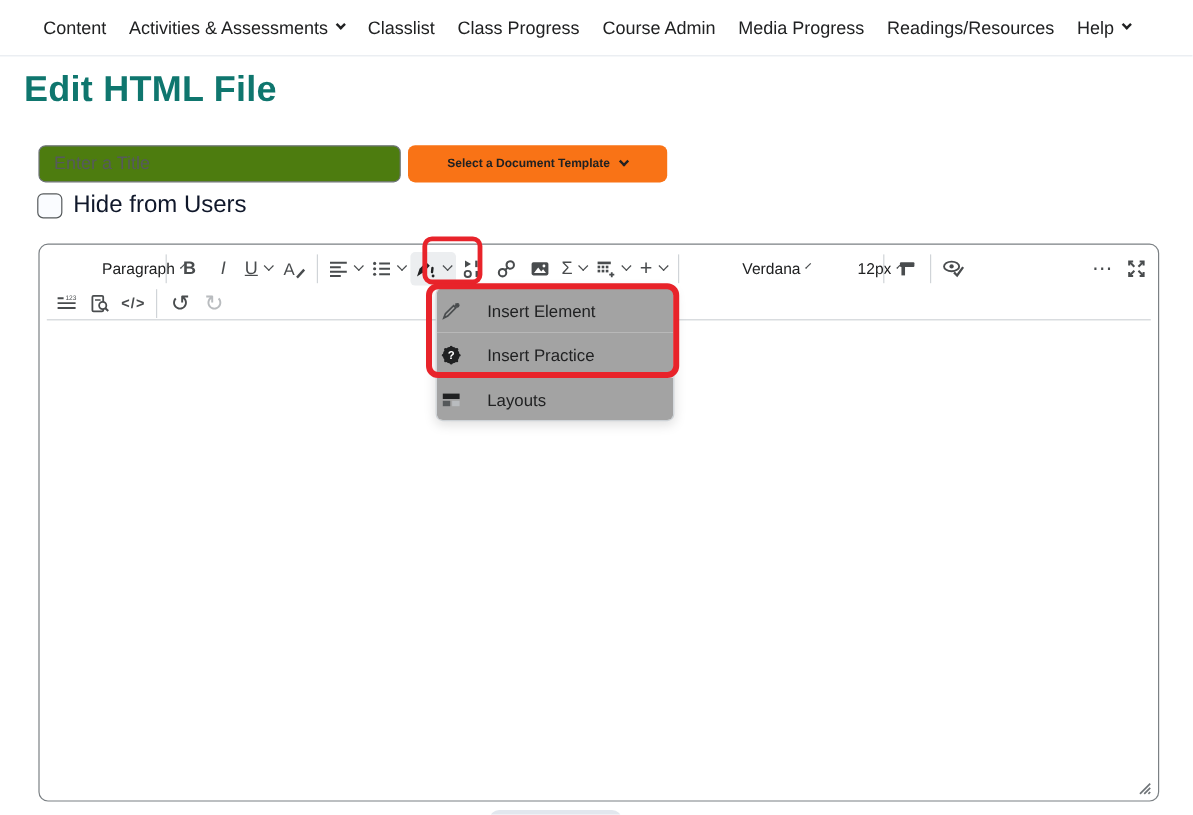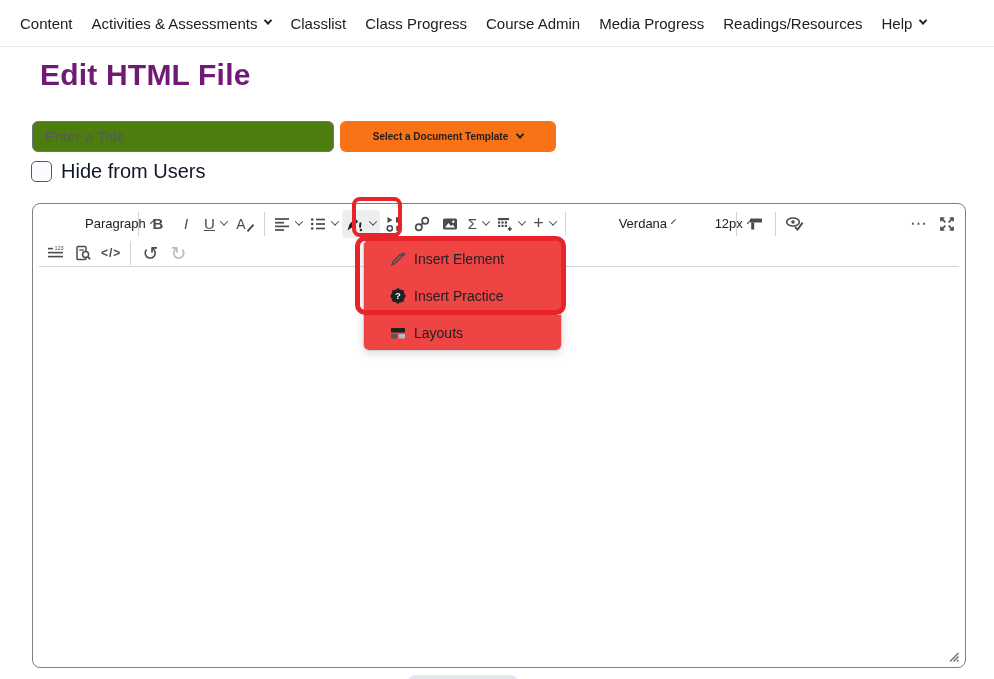--- a/index.html
+++ b/index.html
@@ -4,31 +4,31 @@
 <style>
   * { margin:0; padding:0; box-sizing:border-box; }
   html,body { background:#fff; }
   .page {
     position:relative; width:994px; height:679px; background:#fff;
     font-family:"Liberation Sans", sans-serif; color:#202122; overflow:hidden;
   }
   
   .topnav {
     position:absolute; top:0; left:0; right:0; height:47px;
-    display:flex; align-items:center; gap:19px; padding-left:20px;
+    display:flex; align-items:center; gap:19px; padding-left:36px;
     border-bottom:1px solid #e6eaef; background:#fff; font-size:15px;
   }
   .nav-item { display:inline-flex; align-items:center; gap:8px; color:#202122; cursor:pointer; white-space:nowrap; }
   .chev {
     width:6px; height:6px; border-right:1.6px solid currentColor; border-bottom:1.6px solid currentColor;
     display:inline-block; transform:rotate(45deg) translate(-1px,-1px); margin-top:-2px;
   }
   .chev.bold { width:6px; height:6px; border-width:2.2px; }
   
-  .h1 { position:absolute; left:40px; top:58px; font-size:30px; font-weight:700; letter-spacing:.2px; color:#701a75; }
+  .h1 { position:absolute; left:20px; top:58px; font-size:30px; font-weight:700; letter-spacing:.2px; color:#0f766e; }
   .title-input {
     position:absolute; left:32px; top:121px; width:302px; height:31px;
     border:1px solid #6e7377; border-radius:6px; padding:0 12px; font-size:15px;
     font-family:"Liberation Sans", sans-serif; color:#202122; outline:none; background:#4d7c0f;
   }
   .title-input::placeholder { color:#565a5c; }
   .template-btn {
     position:absolute; left:340px; top:121px; width:216px; height:31px;
     background:#f97316; border:0; border-radius:6px; display:flex; align-items:center; justify-content:center;
     gap:9px; font-size:10px; font-weight:700; color:#202122; font-family:"Liberation Sans", sans-serif; cursor:pointer;
@@ -67,21 +67,21 @@
   .acolor { position:relative; font-size:14px; font-weight:400; }
   .acolor::after { content:""; position:absolute; width:9px; height:2px; background:#494c4e; right:-9px; bottom:3px; transform:rotate(-48deg); }
   .spacer { flex:1; }
   .resize-handle { position:absolute; right:5px; bottom:4px; }
   
   .menu {
     position:absolute; left:363px; top:239px; width:199px; background:#fff;
     border:1px solid #cdd2d6; border-radius:6px; box-shadow:0 3px 10px rgba(0,0,0,.13); z-index:5;
     overflow:hidden;
   }
-  .menu-item { height:37px; display:flex; align-items:center; gap:8px; padding-left:26px; font-size:14px; color:#202122; cursor:pointer; background:#ef4444; }
+  .menu-item { height:37px; display:flex; align-items:center; gap:22px; padding-left:4px; font-size:14px; color:#202122; cursor:pointer; background:#a3a3a3; }
   .menu-item:last-child { height:35px; }
   .menu-sep { height:1px; background:#d6dade; }
   .mi-icon { width:16px; height:16px; display:inline-flex; align-items:center; justify-content:center; flex:none; }
   
   .redbox { position:absolute; border:4px solid #e8232a; border-radius:8px; z-index:6; pointer-events:none; background:transparent; }
   .redbox-btn { left:352px; top:197px; width:50px; height:40px; }
   .redbox-menu { left:355px; top:236px; width:211px; height:79px; border-width:5px; border-radius:10px; }
   
   .bottom-sliver { position:absolute; left:408px; top:675px; width:110px; height:12px; background:#e2e7ee; border-radius:8px 8px 0 0; }
   svg { display:block; }

